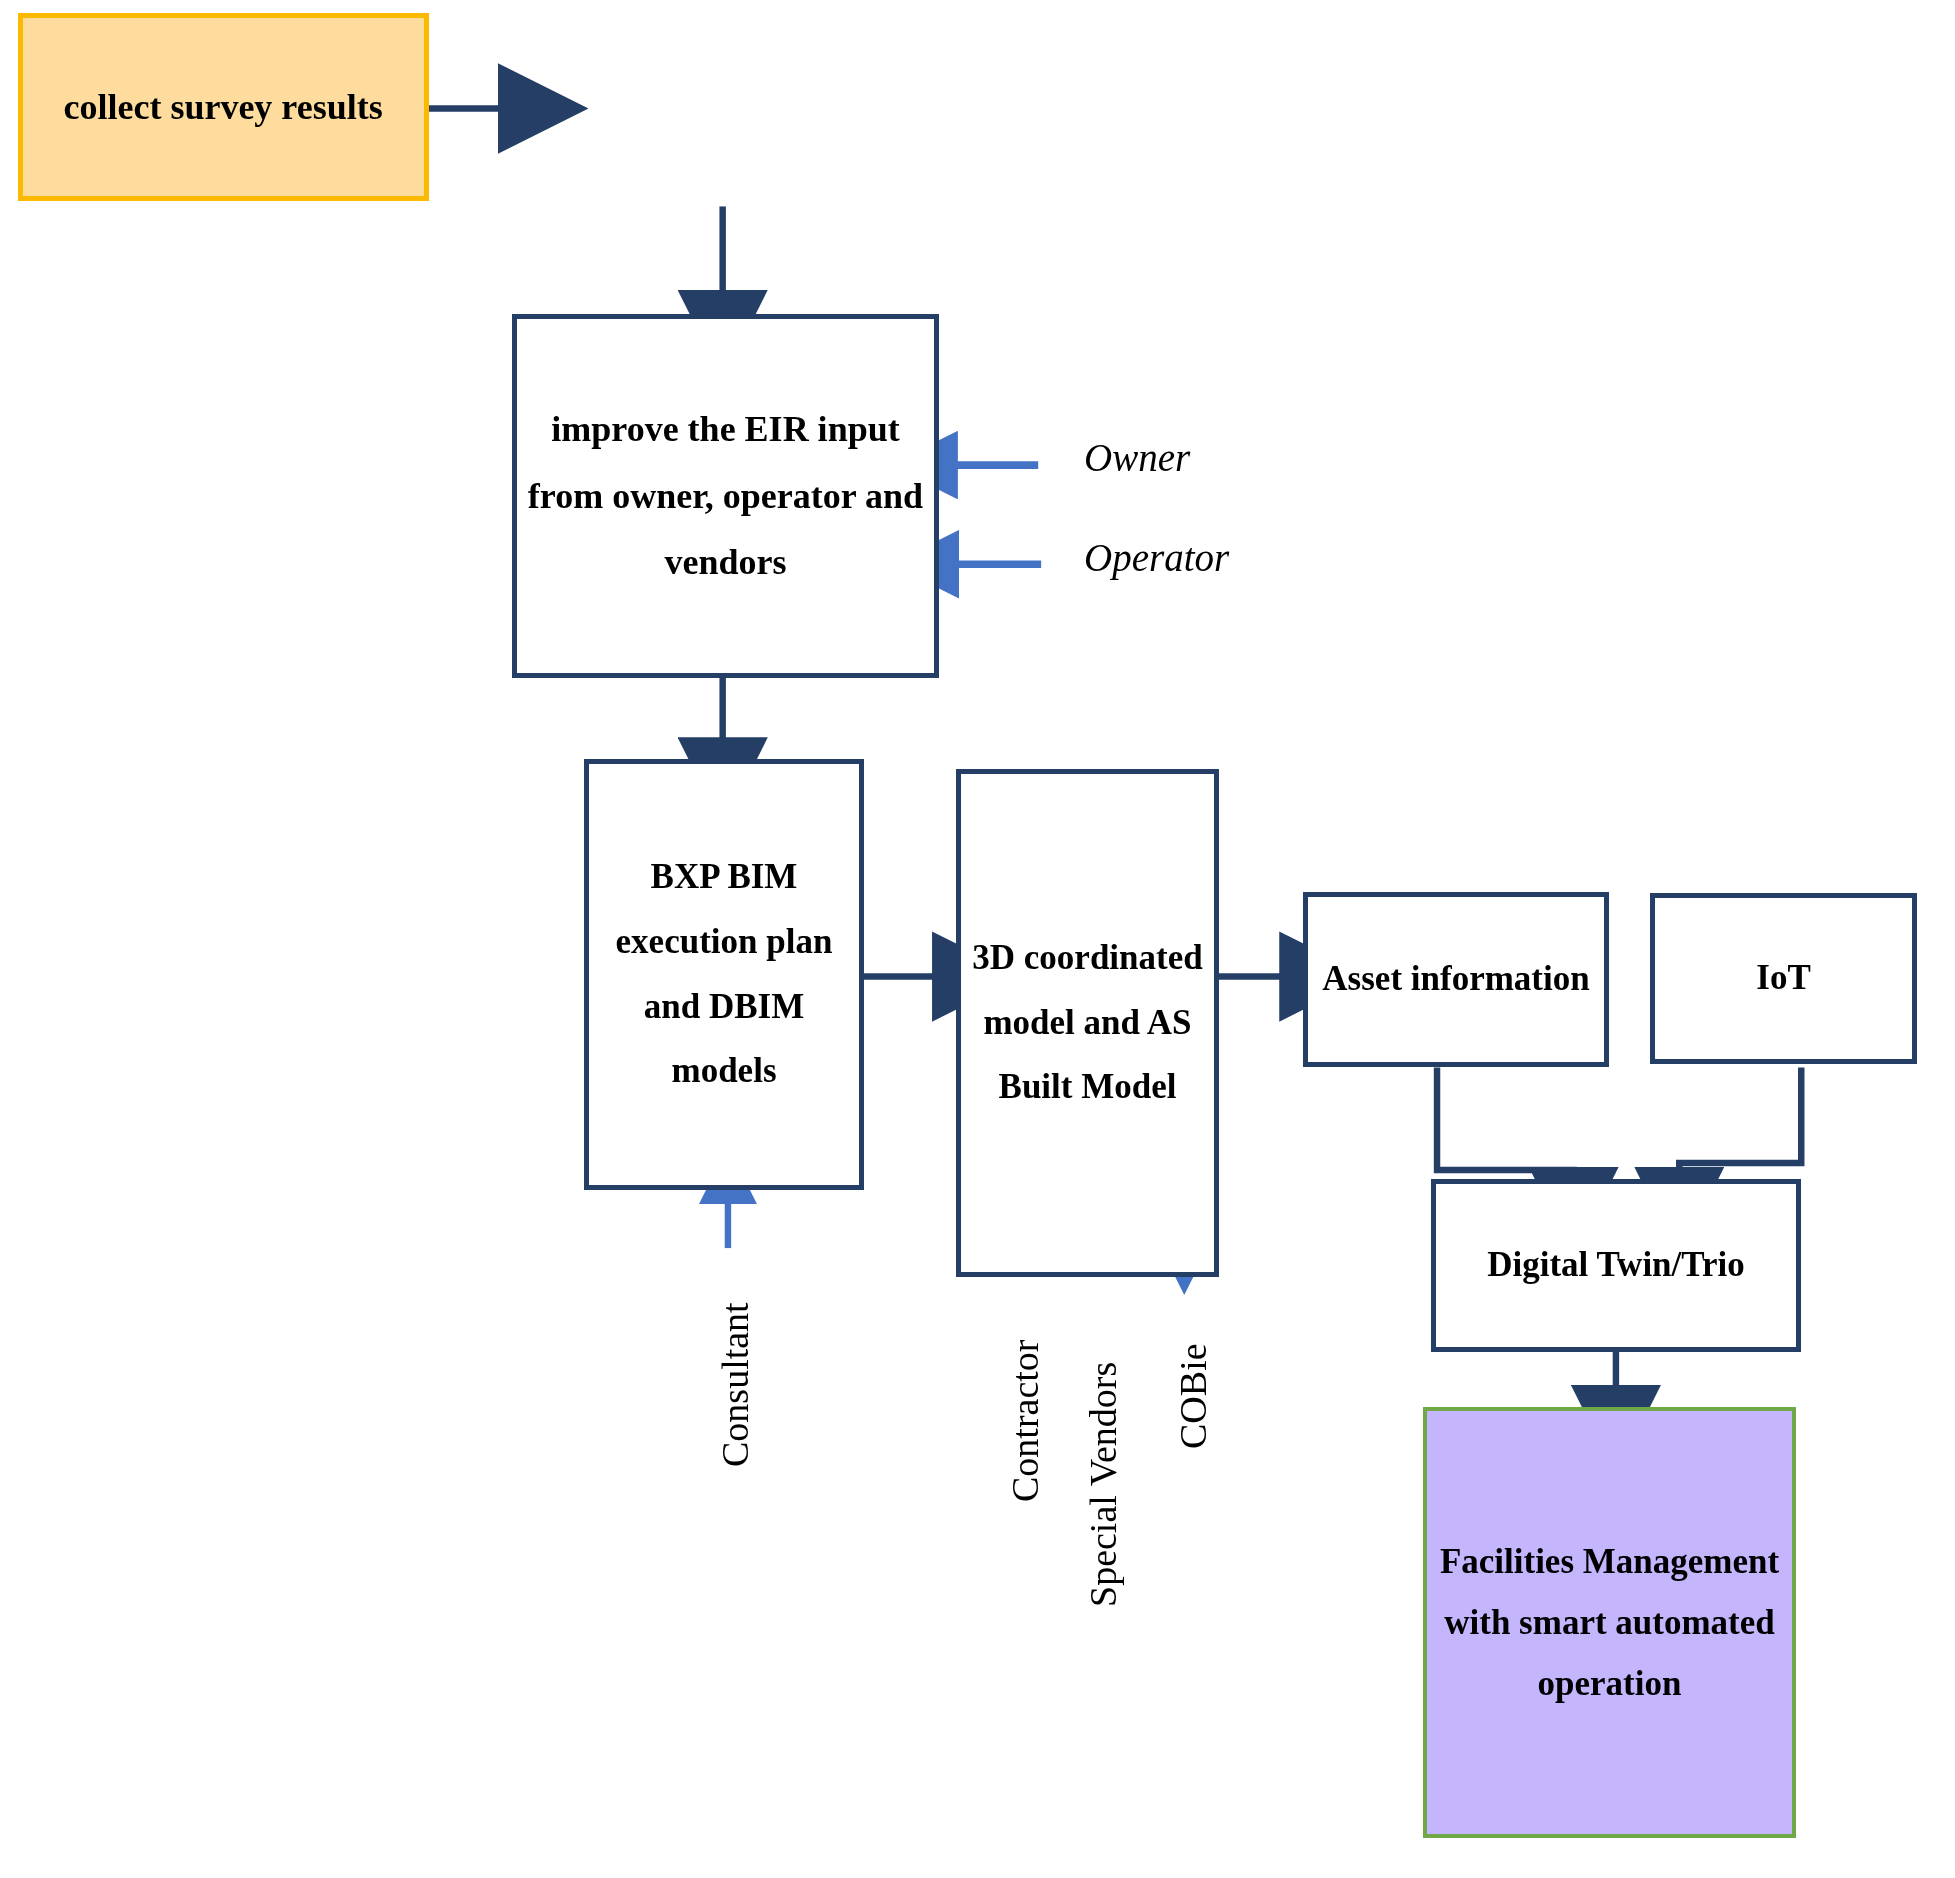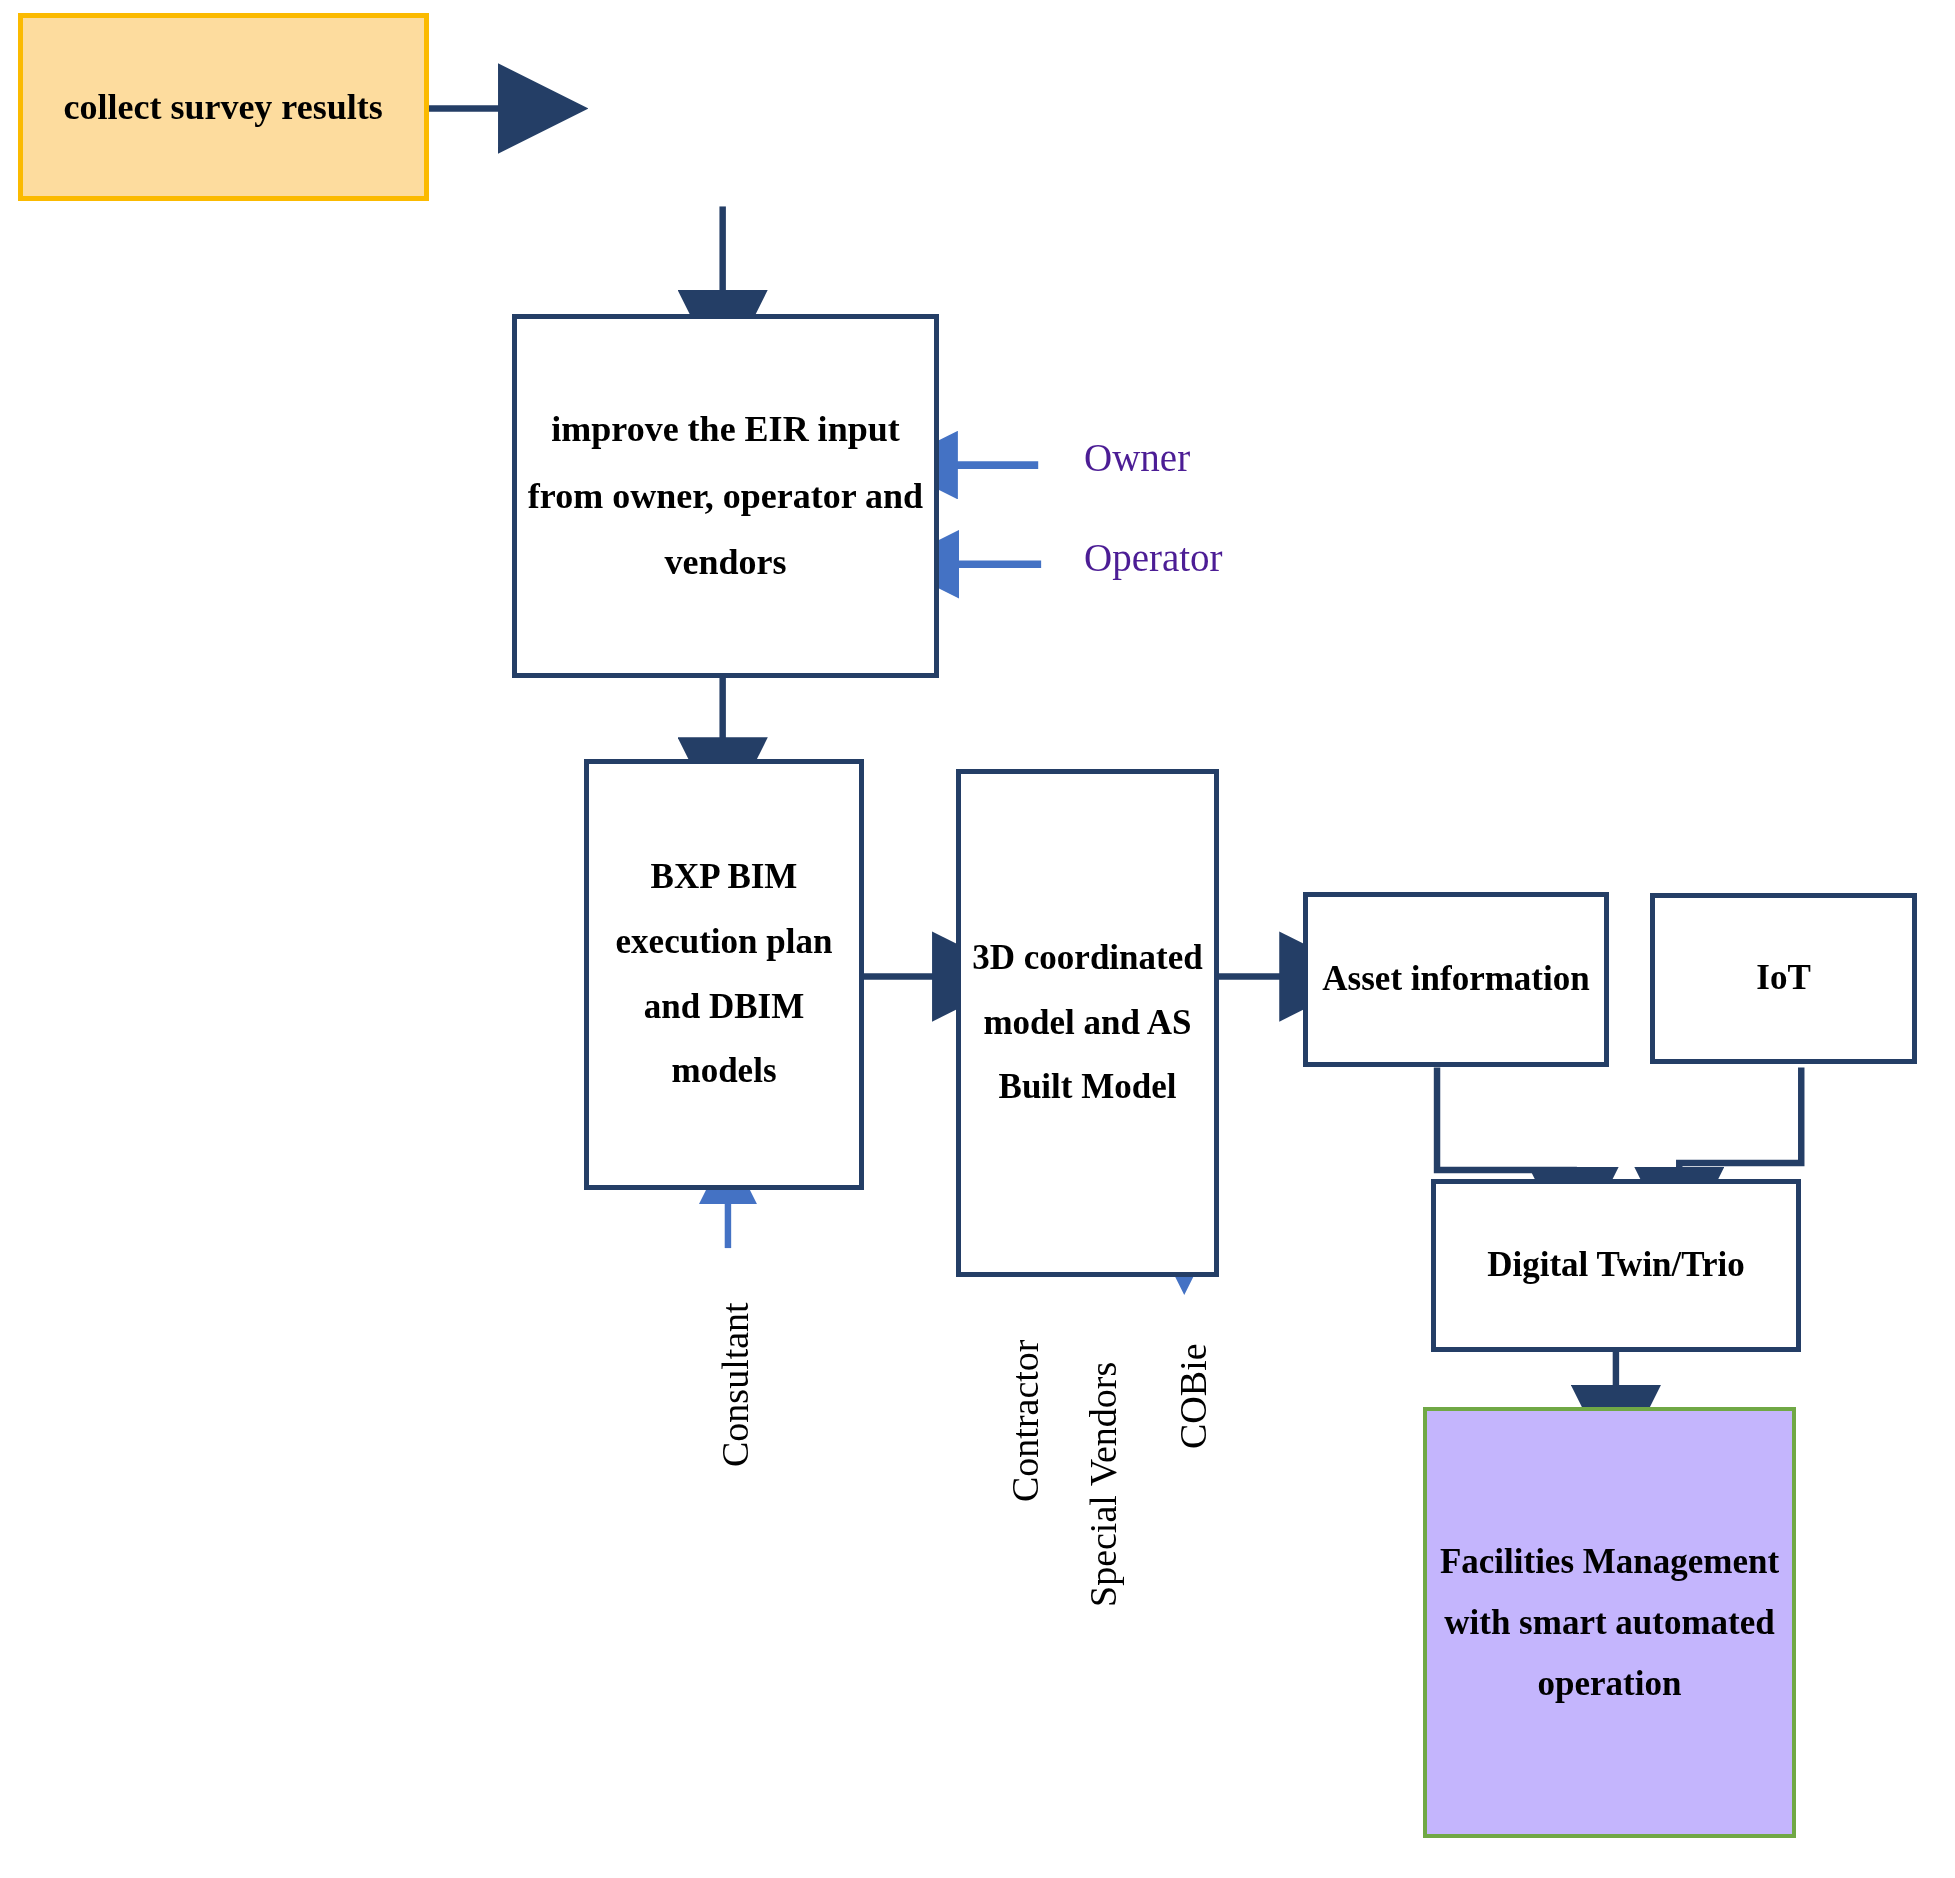--- a/index.html
+++ b/index.html
@@ -4,21 +4,21 @@
 <style>
   html,body{margin:0;padding:0;background:#ffffff;}
   body{font-family:"Liberation Serif", serif;}
   #stage{position:relative;width:1955px;height:1878px;background:#ffffff;overflow:hidden;}
   svg.layer{position:absolute;left:0;top:0;width:1955px;height:1878px;}
   .node{position:absolute;box-sizing:border-box;display:flex;align-items:center;justify-content:flex-start;text-align:center;}
   .node .txt{display:block;width:100%;padding:0 5.9px;box-sizing:border-box;color:#000000;font-weight:bold;line-height:1.85;}
   .nav-box{border:5.3px solid #243E66;background:#ffffff;}
   .amber-box{border:5.3px solid #FBBA00;background:#FDDC9E;}
   .green-box{border:4.7px solid #70A845;background:#c4b5fd;}
-  .side-label{position:absolute;color:#4c1d95;font-weight:400;white-space:nowrap;}
+  .side-label{position:absolute;color:#000000;font-weight:400;white-space:nowrap;font-style:italic;}
   .vlabel{position:absolute;color:#000000;font-weight:400;white-space:nowrap;transform-origin:0 0;transform:rotate(-90deg);}
 </style>
 </head>
 <body>
 
 <div id="stage">
 
   <svg class="layer" viewBox="0 0 3333 3202" xmlns="http://www.w3.org/2000/svg">
     <defs>
       <marker id="navyRight" markerWidth="14" markerHeight="14" refX="1" refY="7" orient="auto" markerUnits="strokeWidth">

